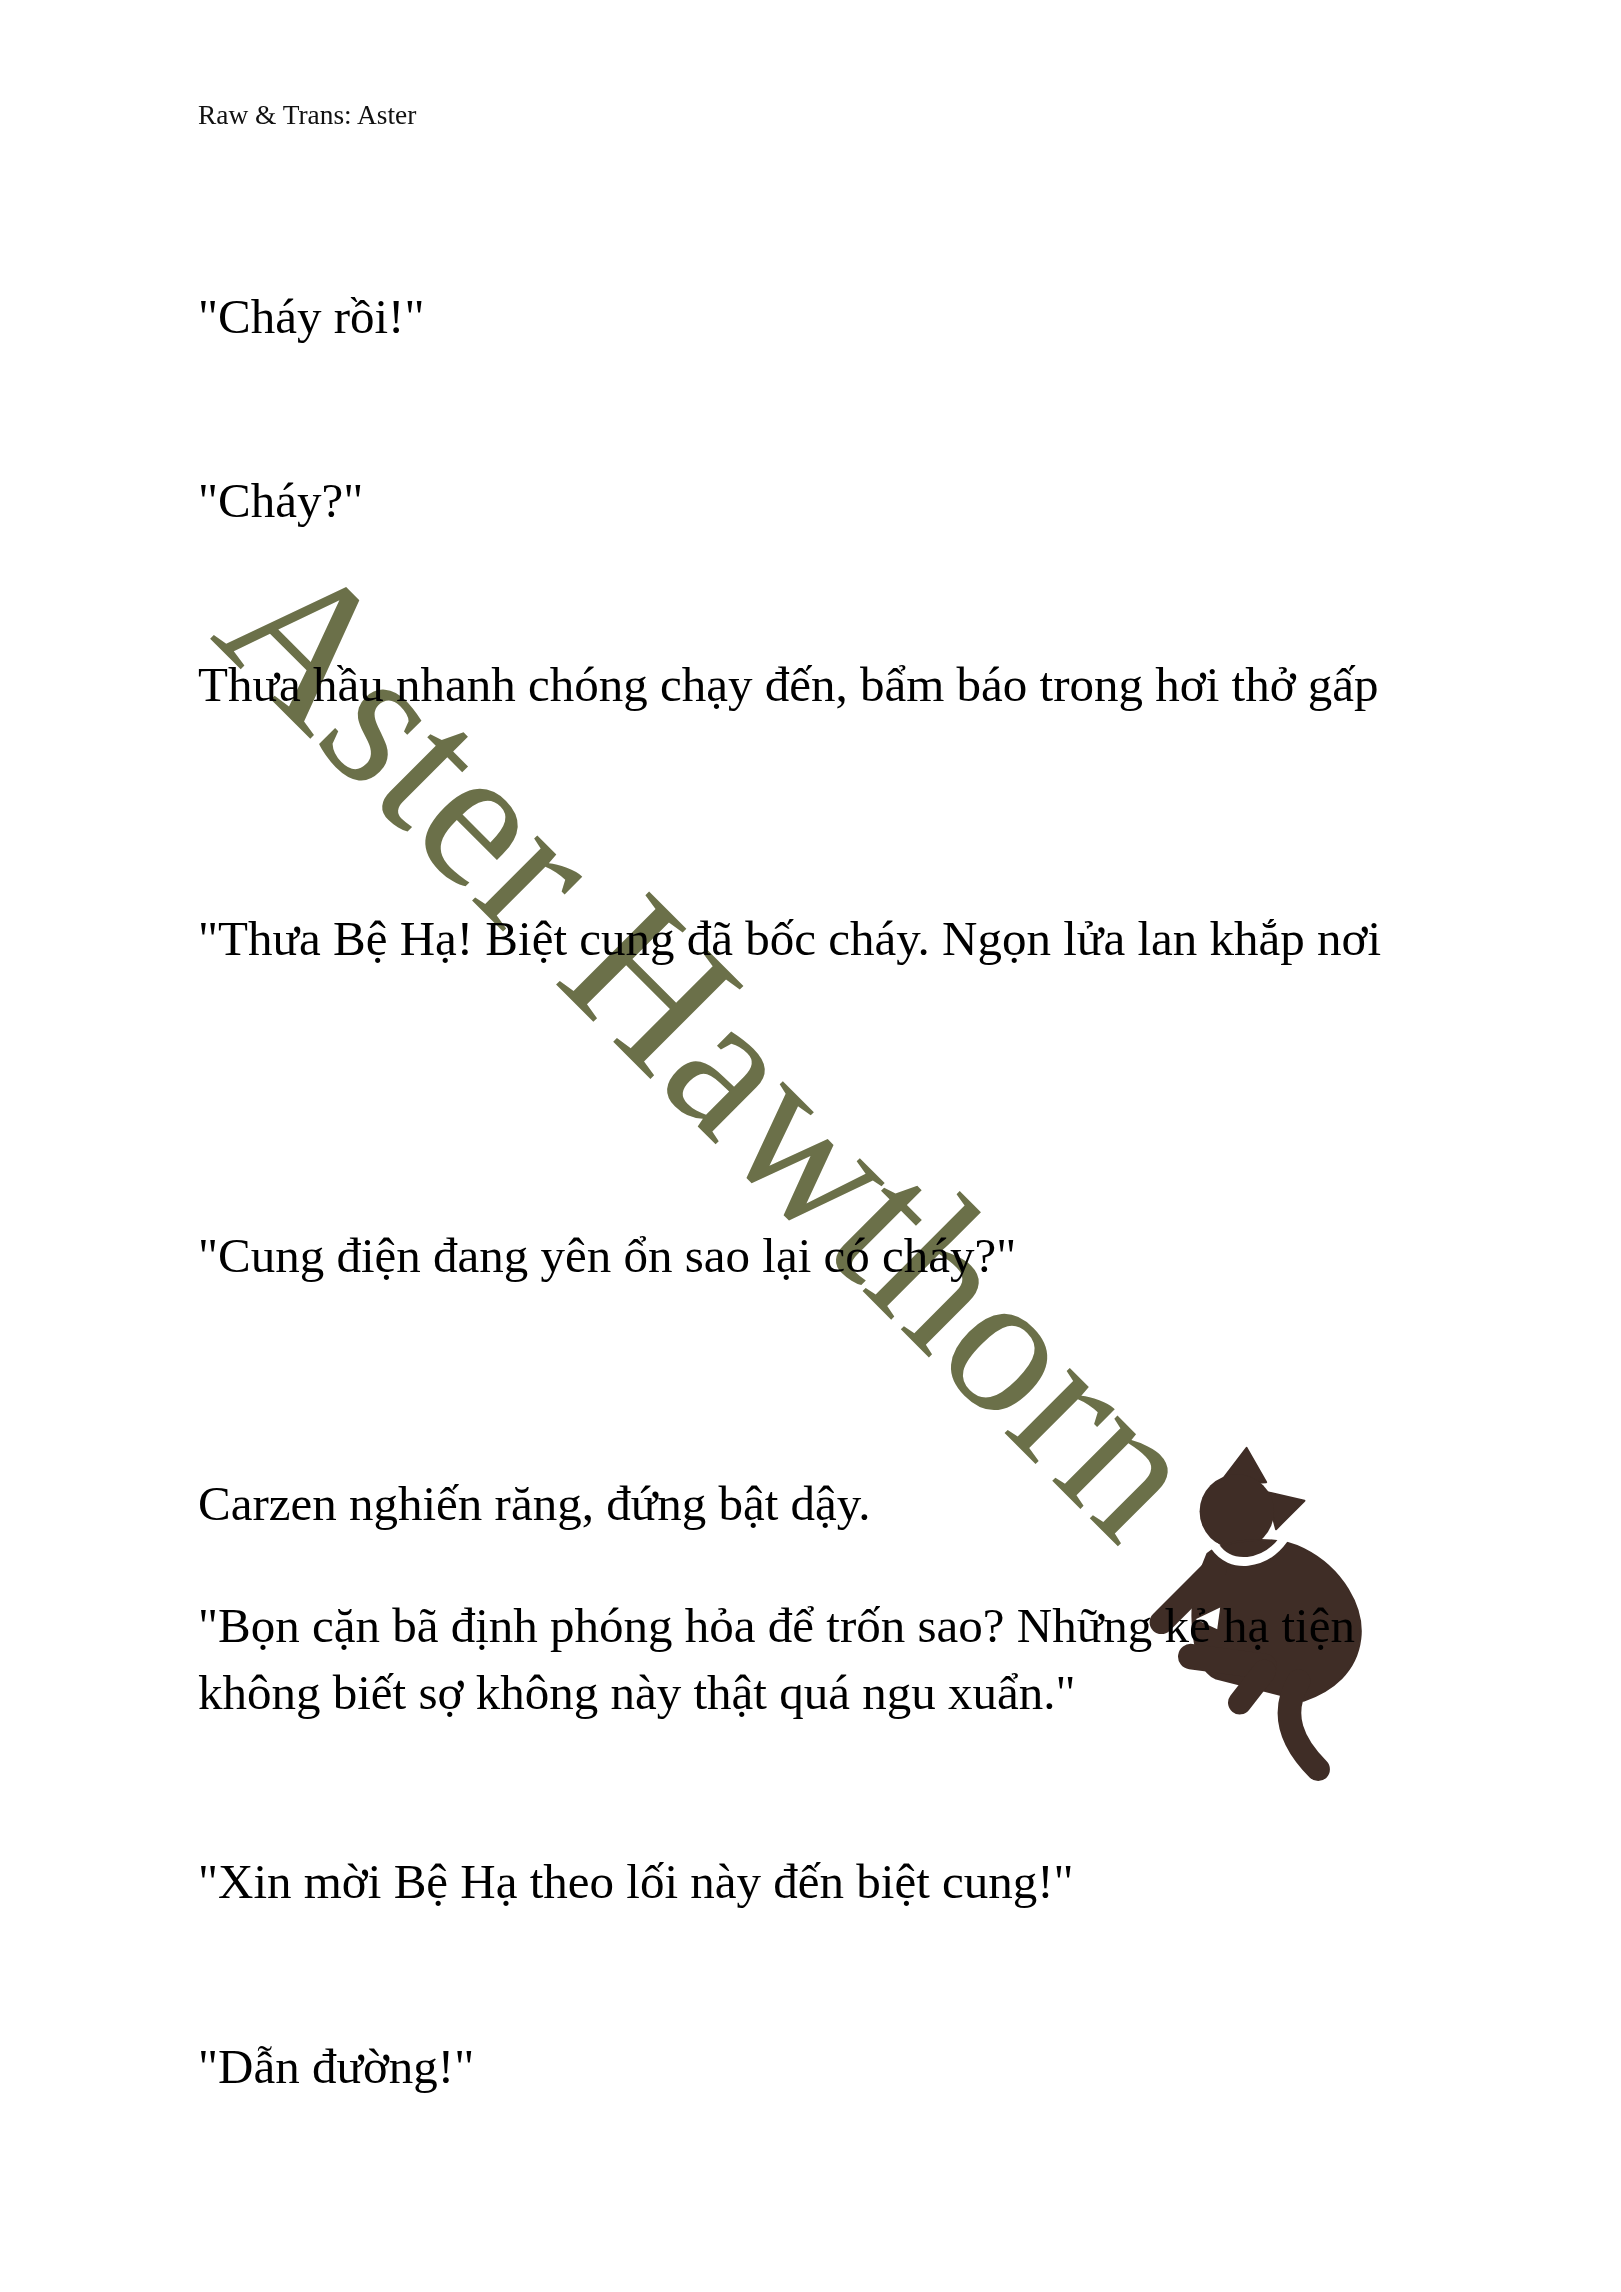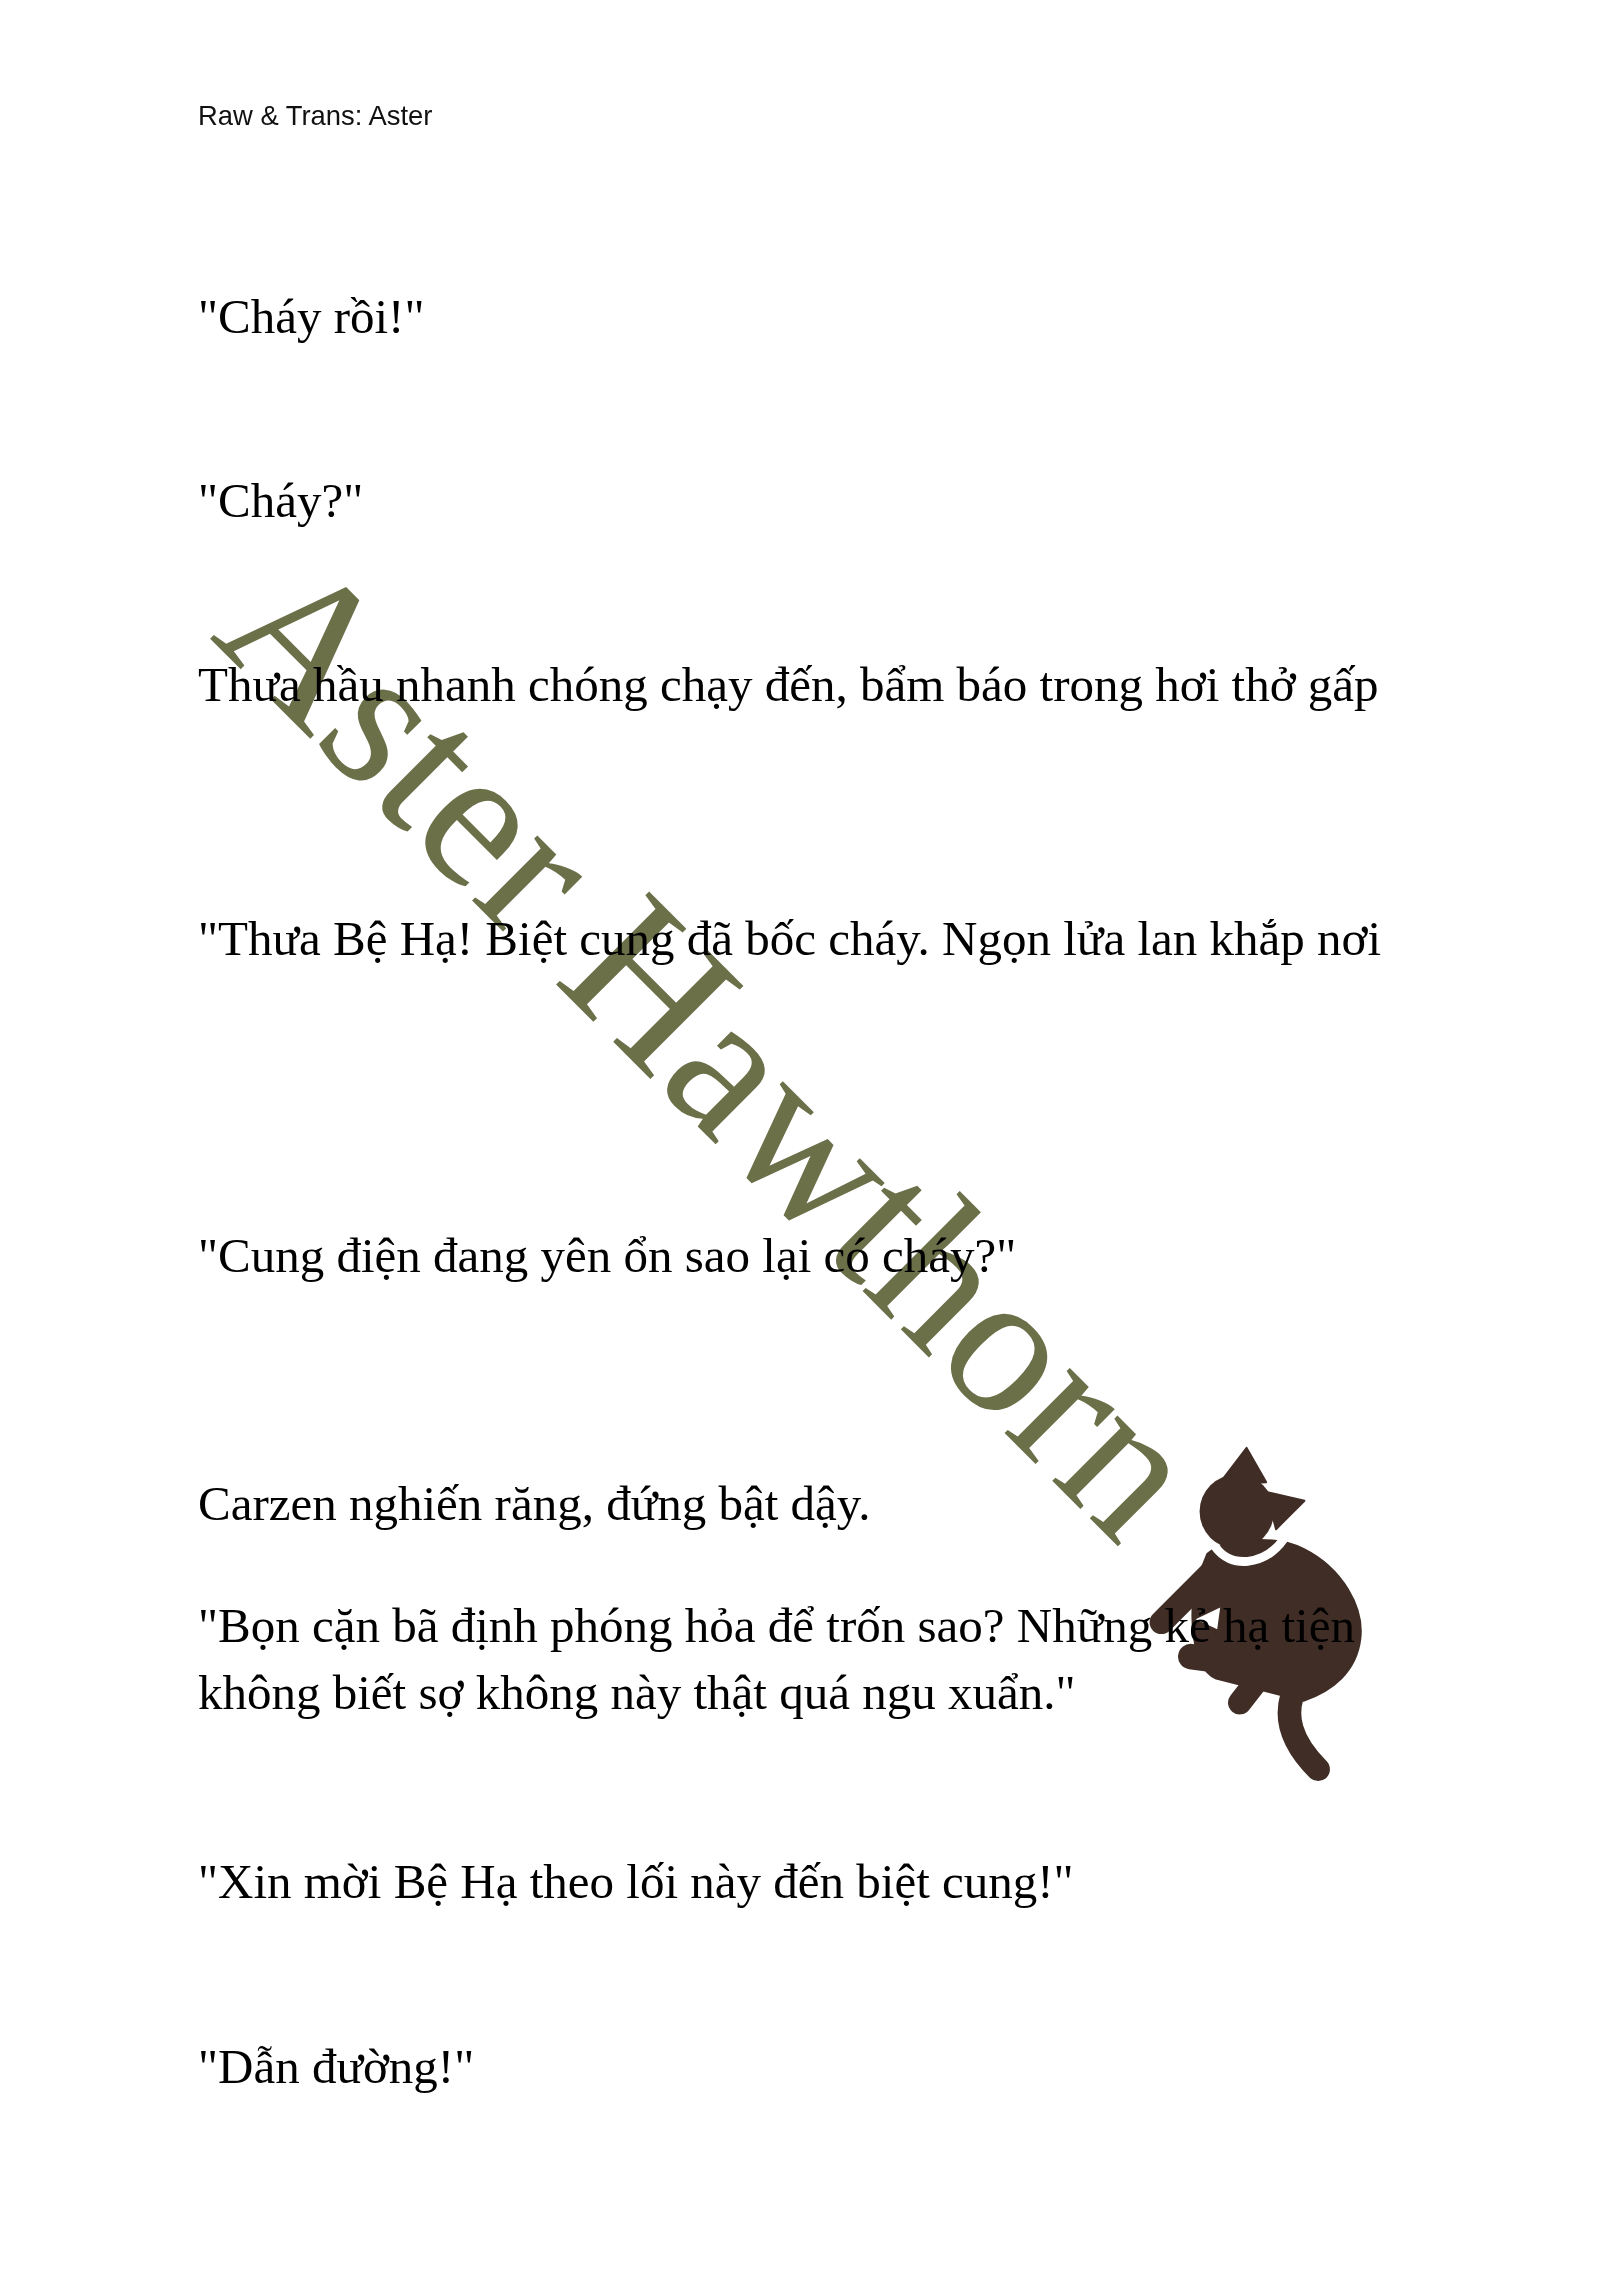--- a/index.html
+++ b/index.html
@@ -2,21 +2,21 @@
 <html><head>
 <meta charset="utf-8">
 <style>
   html, body { margin: 0; padding: 0; background: #ffffff; }
   body { width: 1621px; height: 2293px; position: relative; overflow: hidden; }
   .page { position: absolute; left: 0; top: 0; width: 1621px; height: 2293px; background: #ffffff; }
   .layer-bg { position: absolute; left: 0; top: 0; width: 1621px; height: 2293px; z-index: 1; }
   .layer-text { position: absolute; left: 0; top: 0; width: 1621px; height: 2293px; z-index: 2; }
   .header {
     position: absolute; left: 198px; top: 100px;
-    font-family: Liberation Sans, sans-serif; font-size: 27.4px; line-height: 31px;
+    font-family: Liberation Serif, serif; font-size: 27.4px; line-height: 31px;
     color: #111111; white-space: nowrap;
   }
   .para {
     position: absolute; left: 198px; width: 1235px;
     font-family: "Liberation Serif", serif; font-size: 49px; line-height: 67px;
     color: #000000; margin: 0;
   }
   .para .line { display: block; white-space: nowrap; }
   .wm-text { font-family: "Liberation Serif", serif; font-size: 205px; }
 </style>

